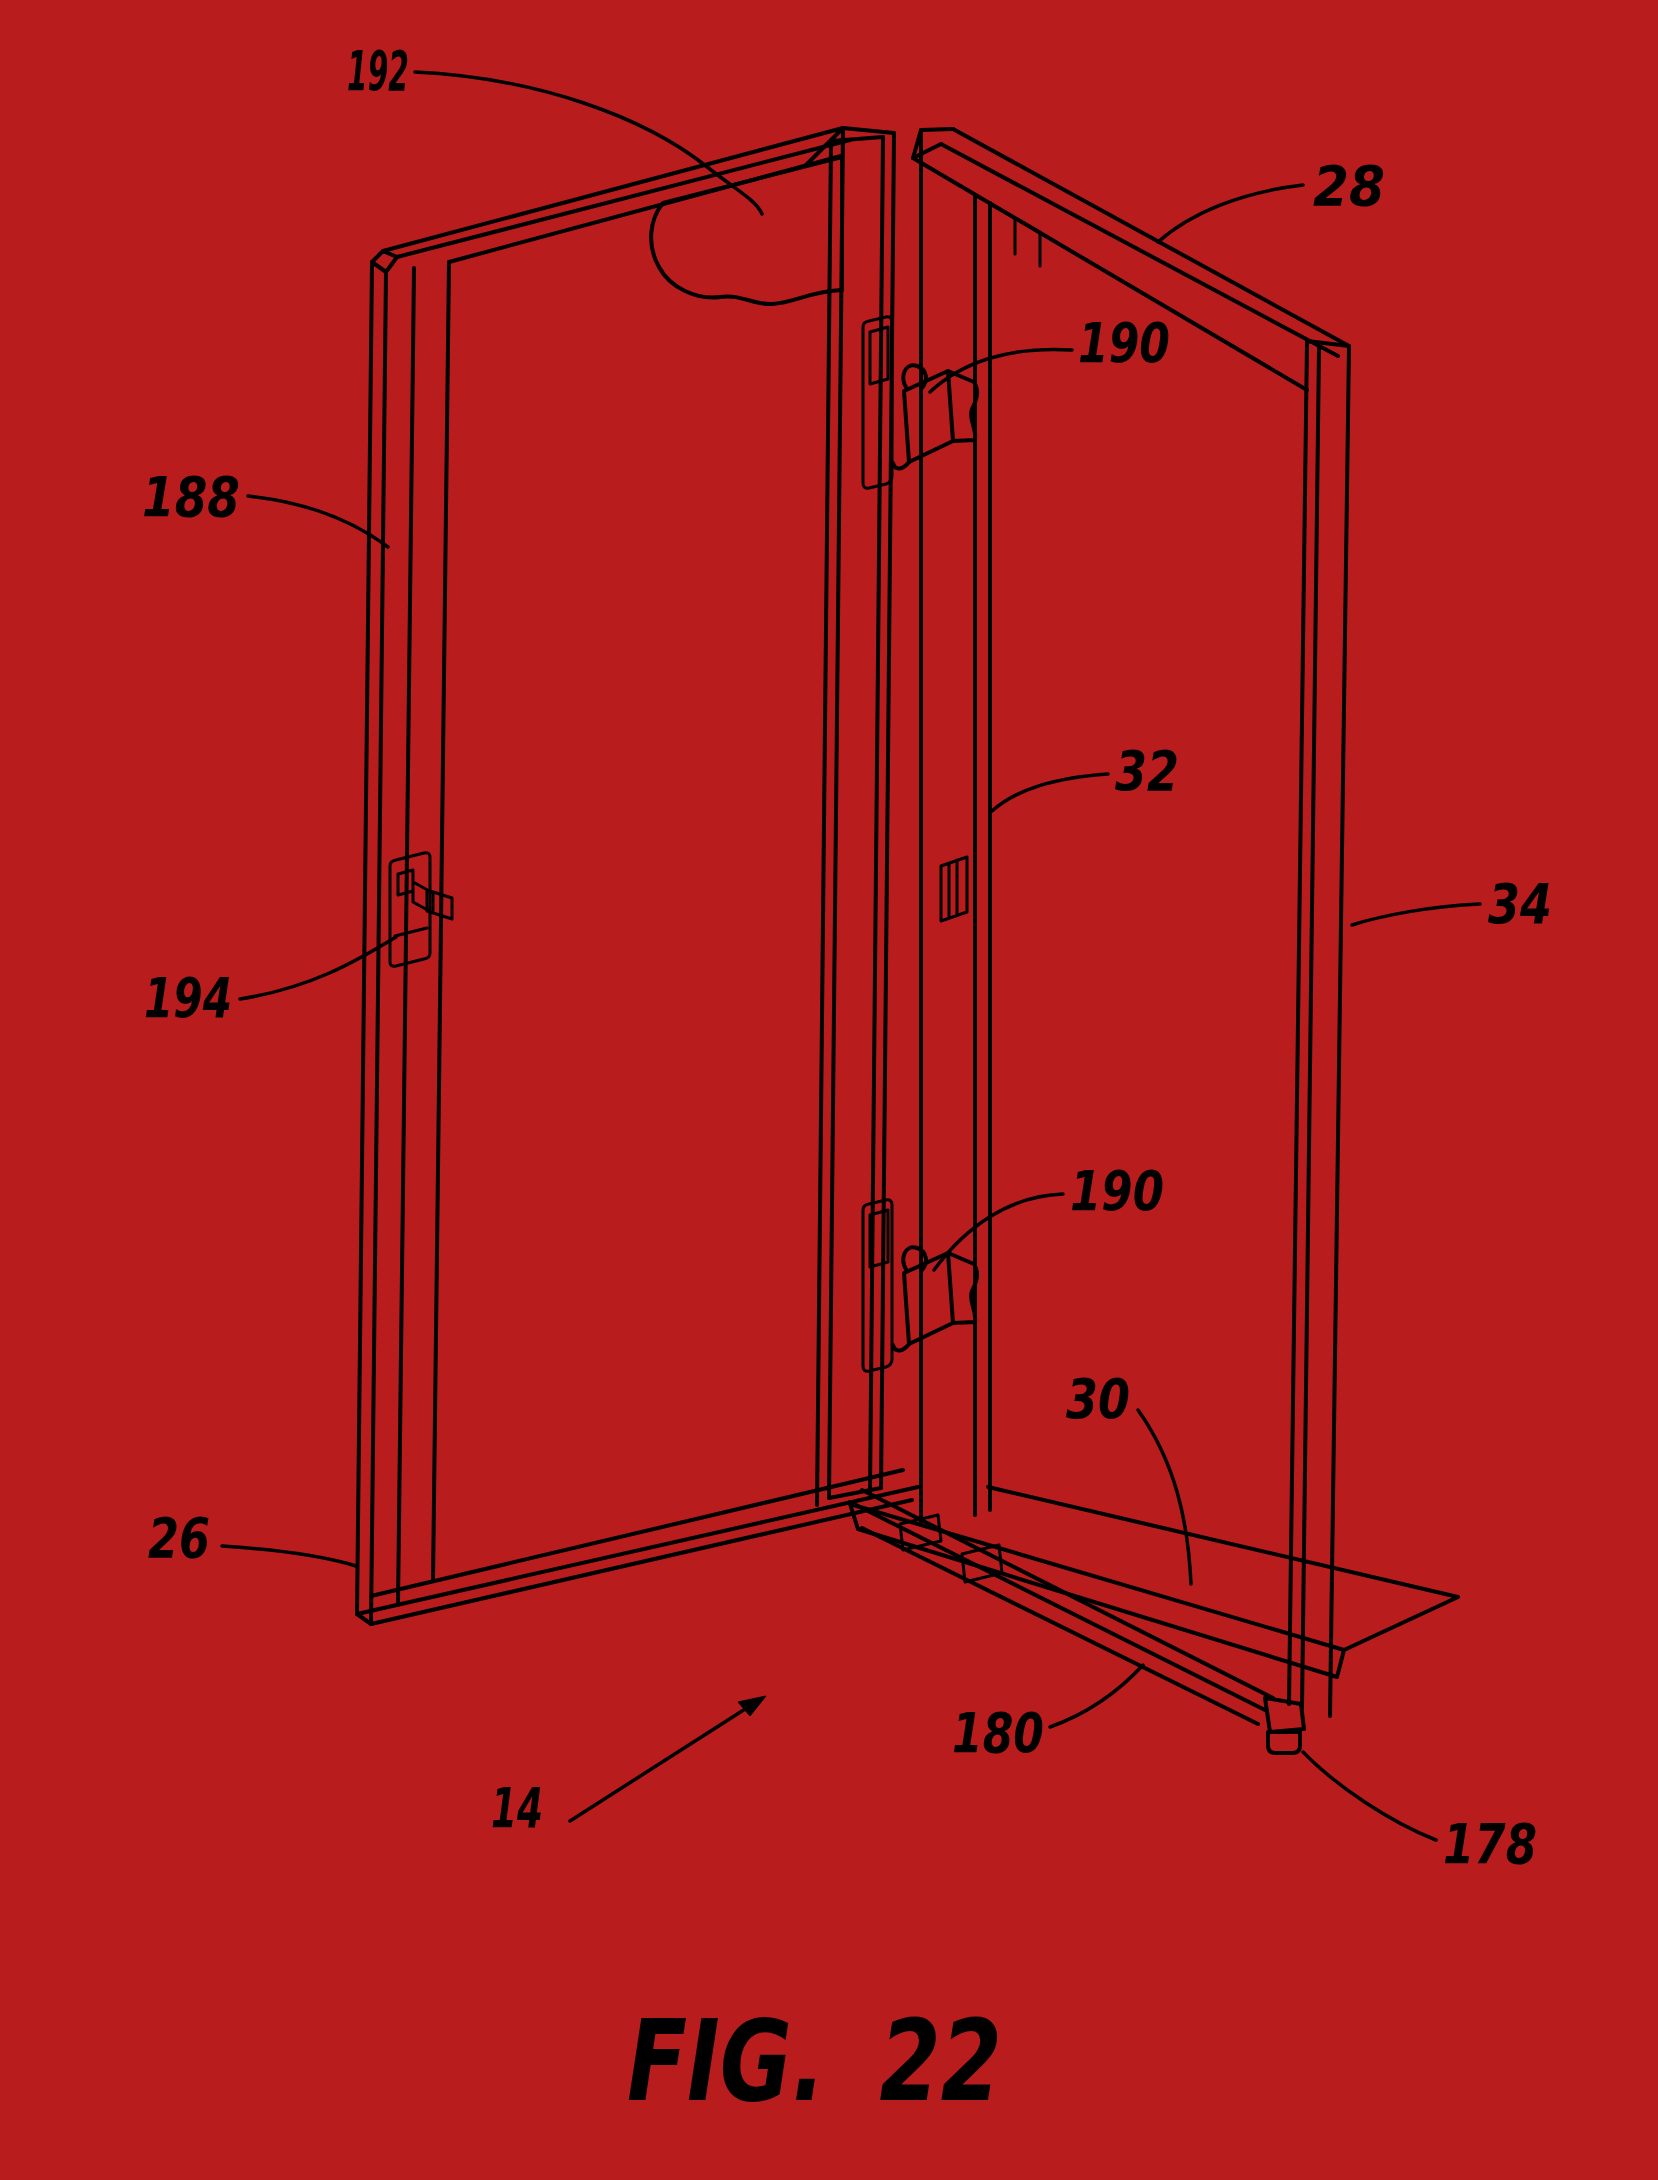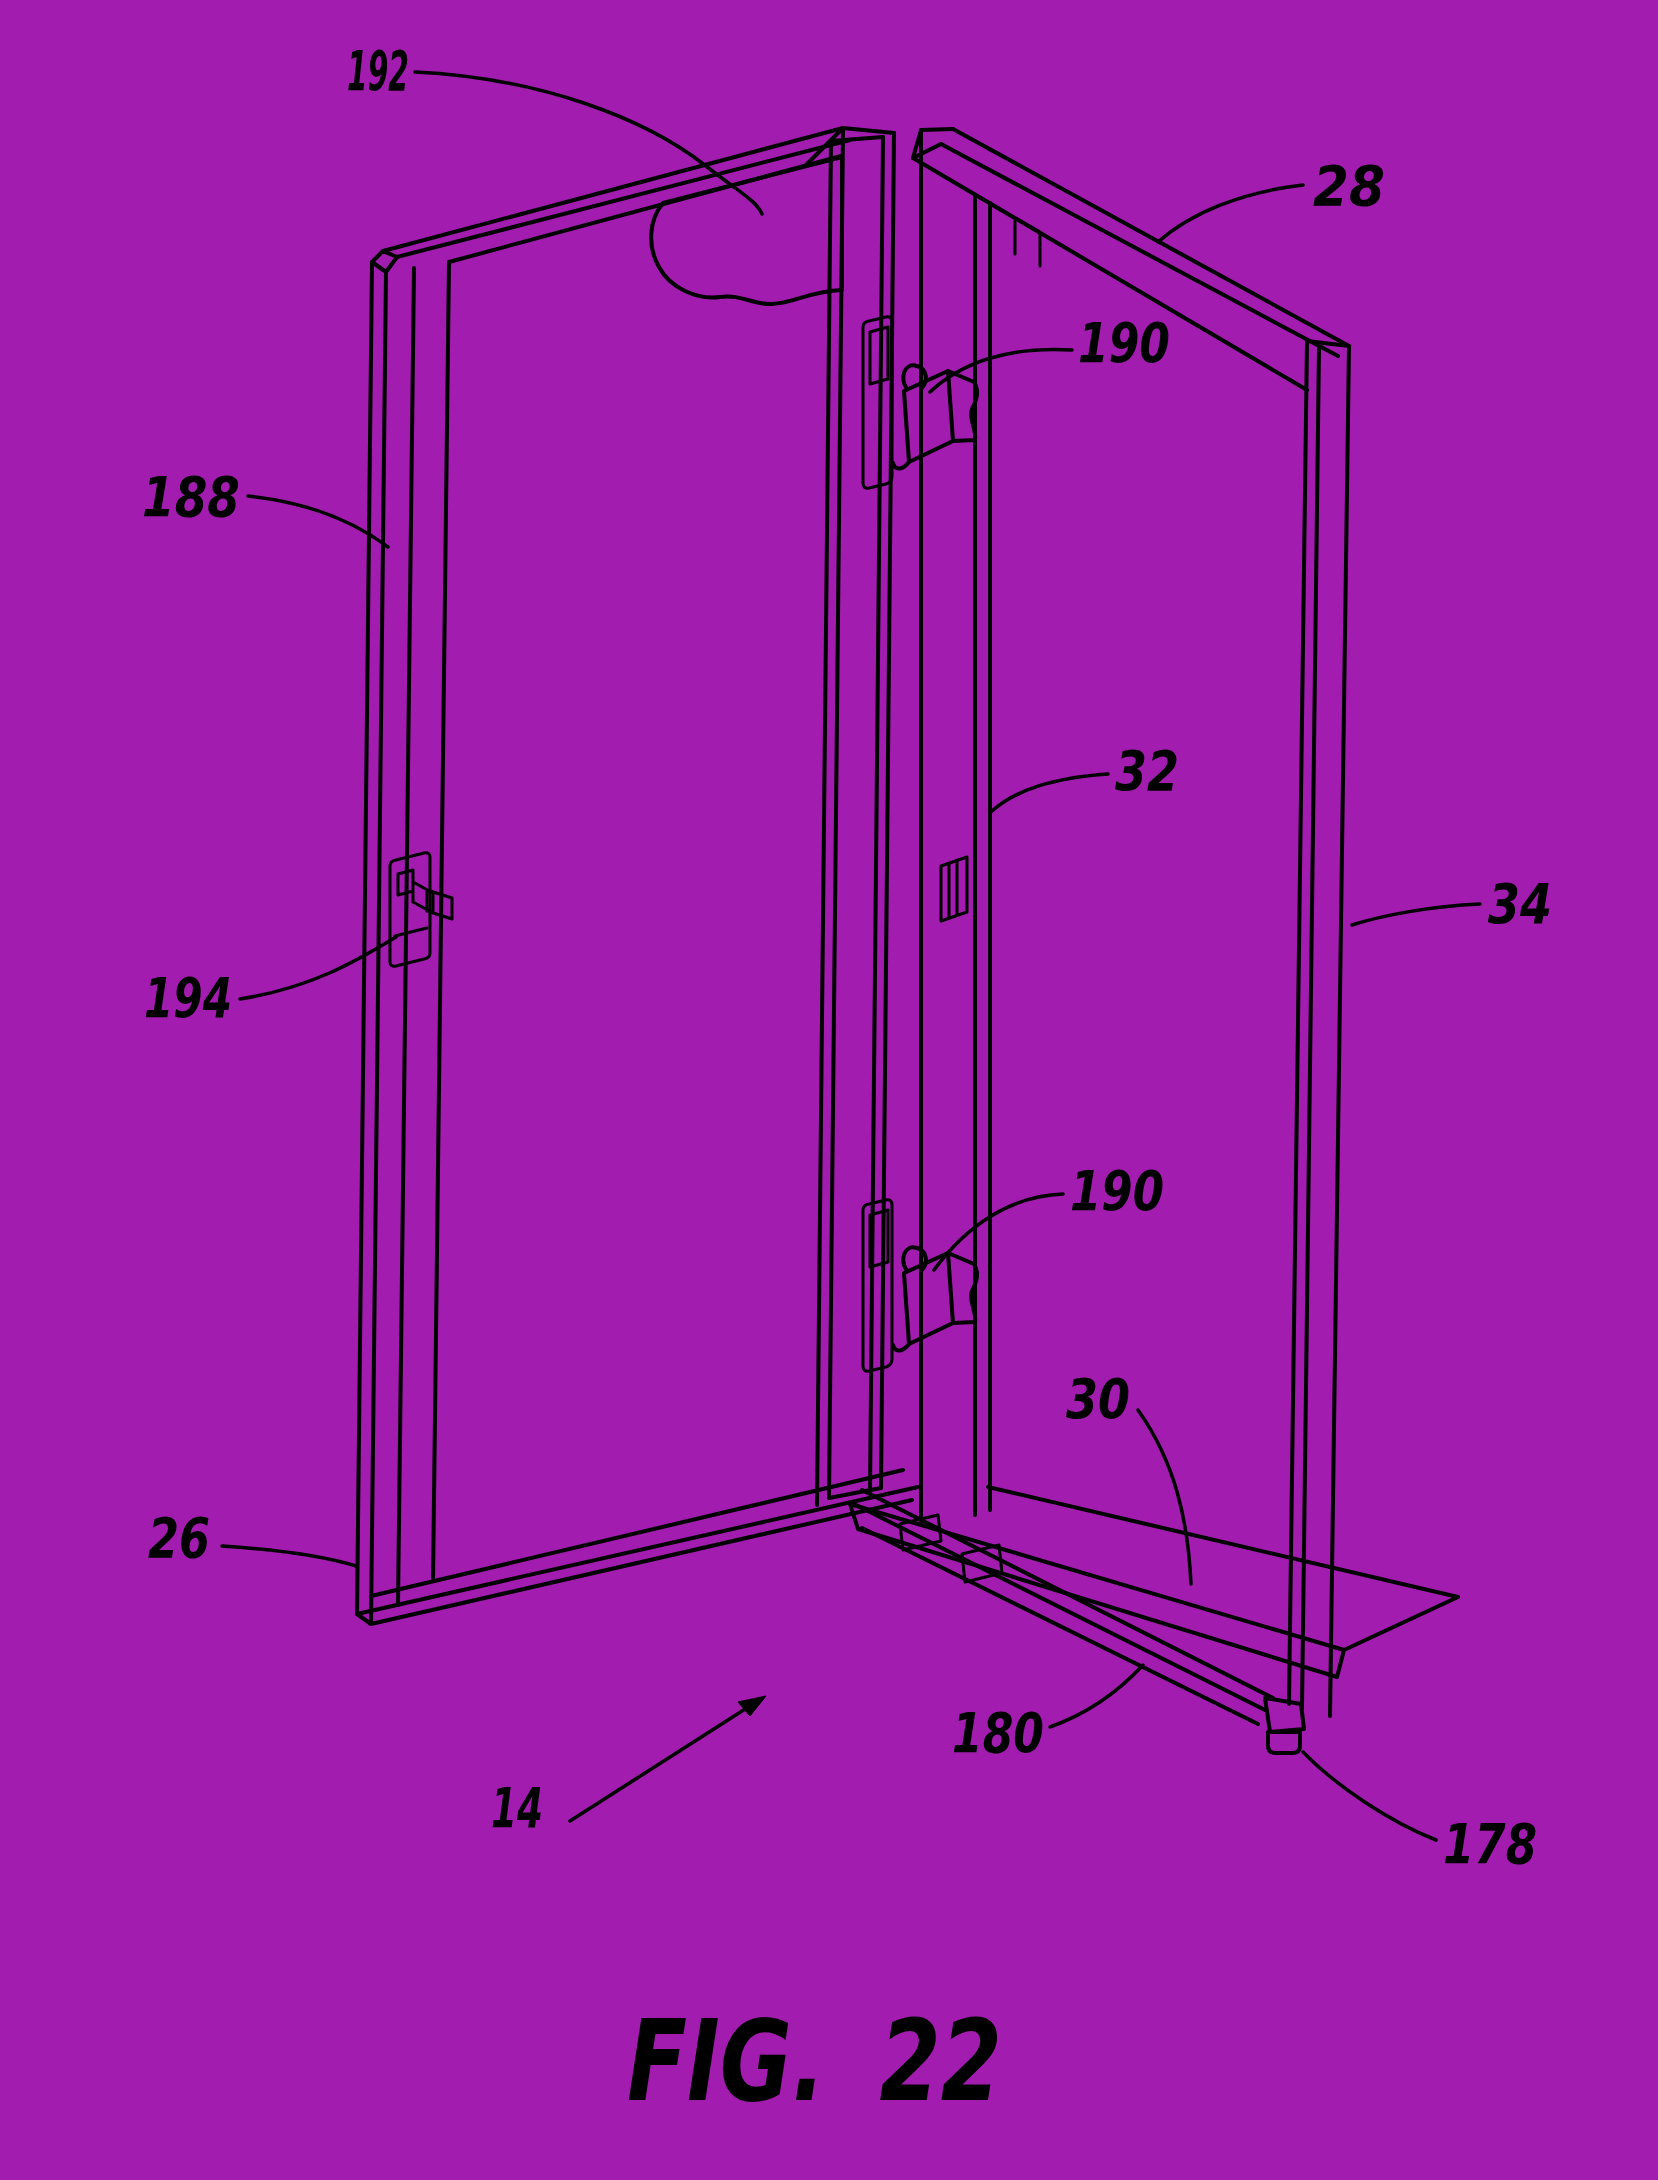--- a/index.html
+++ b/index.html
@@ -1,20 +1,20 @@
 <!DOCTYPE html>
 <html><head>
 <meta charset="utf-8">
 <style>
   html, body { margin: 0; padding: 0; background: #ffffff; }
   .stage {
     position: relative;
     width: 1658px;
     height: 2180px;
-    background: #a21caf;
+    background: #b91c1c;
     overflow: hidden;
   }
   svg { position: absolute; left: 0; top: 0; }
   .line {
     fill: none;
     stroke: #000000;
     stroke-width: 4;
     stroke-linecap: round;
     stroke-linejoin: round;
   }

